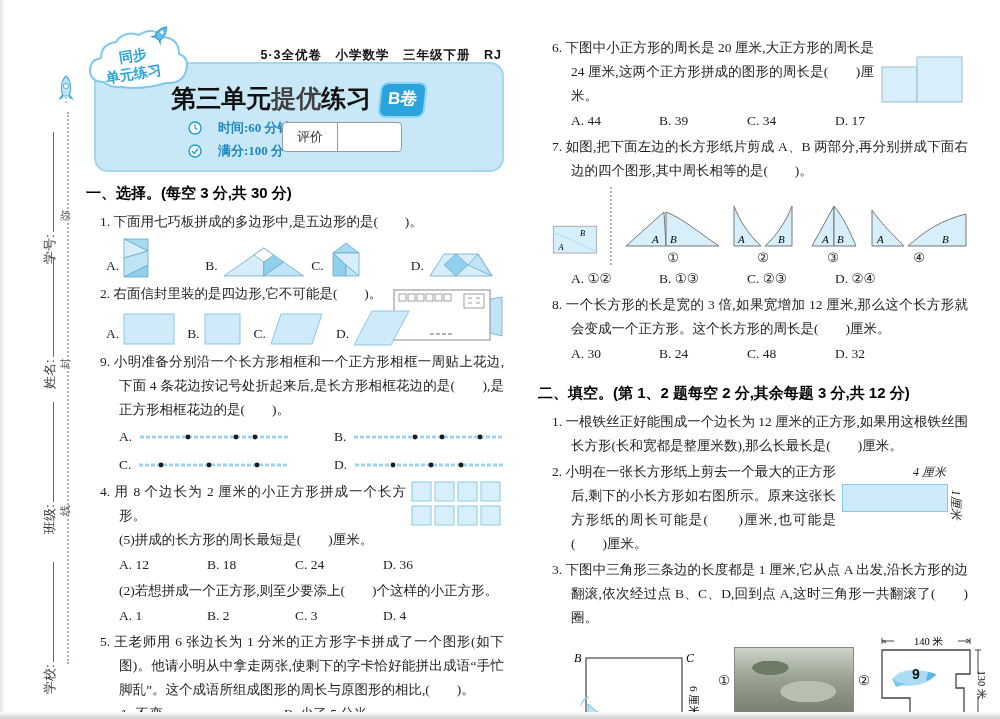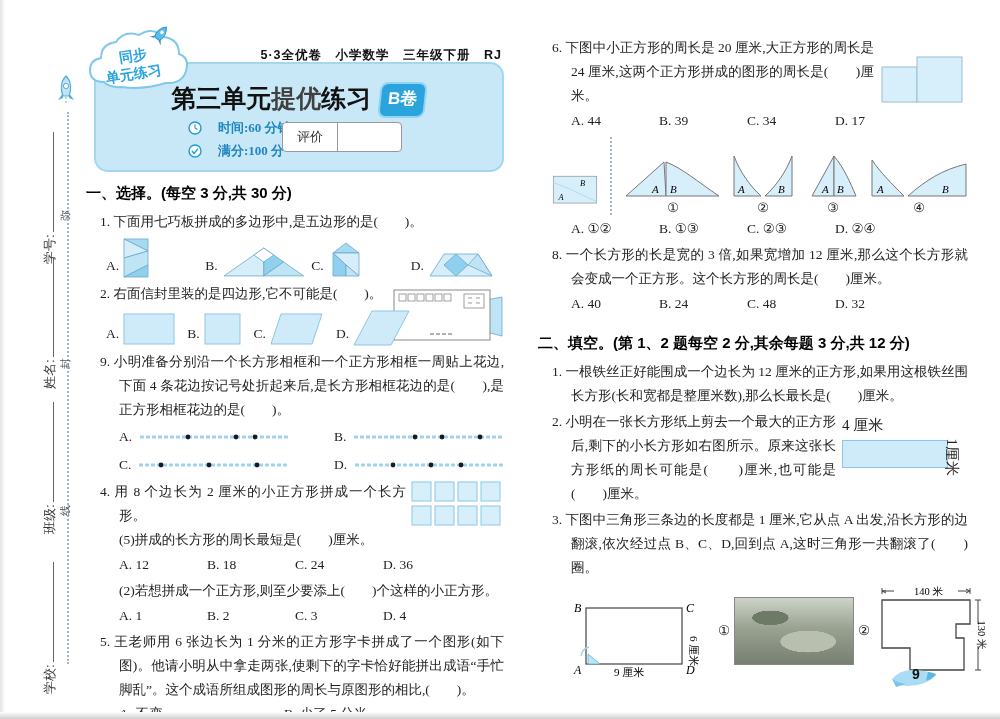--- a/index.html
+++ b/index.html
@@ -57,21 +57,21 @@
   .cards .c{position:absolute;width:22px;height:21px;border:1px solid #777;background:#fff;
             font-size:13px;text-align:center;line-height:21px;}
 
   
   .figrow{display:flex;align-items:flex-end;gap:8px;margin:4px 0 2px 14px;}
   .figcol{display:flex;flex-direction:column;align-items:center;}
   .fignum{font-size:13px;line-height:1.1;margin-top:1px;}
   .vdiv{border-left:2px dotted #9fb6c4;height:78px;margin:0 4px;}
 
   
-  .fig-q2{float:right;width:126px;margin:2px 0 0 6px;position:relative;font-size:15px;text-align:left;}
+  .fig-q2{float:right;width:126px;margin:2px 0 0 6px;position:relative;font-size:12px;text-align:right;font-style:italic;}
   .fig-q2 .bar{height:26px;background:#cfeaf8;border:1px solid #8cc7e4;margin-top:1px;width:104px;}
   .fig-q2 .vl{position:absolute;right:-2px;top:32px;transform:rotate(90deg);transform-origin:center;white-space:nowrap;}
 
   
   .bottomfigs{display:flex;align-items:flex-end;gap:14px;margin:4px 0 0 28px;}
   .photo{width:118px;height:66px;border:1px solid #888;
      background:
        radial-gradient(ellipse 46px 18px at 62% 66%, #b9bfae 0 60%, transparent 61%),
        radial-gradient(ellipse 30px 12px at 30% 30%, #6d7a66 0 60%, transparent 61%),
        linear-gradient(180deg,#cdd3c9 0%,#9aa392 45%,#767f70 100%);}
@@ -339,20 +339,21 @@
       </svg>
       <div class="q">6. 下图中小正方形的周长是 20 厘米,大正方形的周长是 24 厘米,这两个正方形拼成的图形的周长是(　　)厘米。</div>
       <div class="optrow">
         <span>A. 44</span>
         <span>B. 39</span>
         <span>C. 34</span>
         <span>D. 17</span>
       </div>
     </div>
 
+    <div class="q">7. 如图,把下面左边的长方形纸片剪成 A、B 两部分,再分别拼成下面右边的四个图形,其中周长相等的是(　　)。</div>
     <div class="figrow">
       <svg width="72" height="52" viewBox="0 0 72 52">
         <rect x="2" y="6" width="68" height="42" fill="#d7eefb" stroke="#888"></rect>
         <path d="M2,16 C26,24 44,34 70,46" stroke="#b4d9ec" fill="none" stroke-width="1.5"></path>
         <text x="10" y="44" font-size="13" font-style="italic">A</text>
         <text x="44" y="22" font-size="13" font-style="italic">B</text>
       </svg>
       <div class="vdiv"></div>
       <div class="figcol">
         <svg width="98" height="48" viewBox="0 0 98 48">
@@ -393,21 +394,21 @@
     </div>
     <div class="optrow">
       <span>A. ①②</span>
       <span>B. ①③</span>
       <span>C. ②③</span>
       <span>D. ②④</span>
     </div>
 
     <div class="q">8. 一个长方形的长是宽的 3 倍,如果宽增加 12 厘米,那么这个长方形就会变成一个正方形。这个长方形的周长是(　　)厘米。</div>
     <div class="optrow">
-      <span>A. 40</span>
+      <span>A. 30</span>
       <span>B. 24</span>
       <span>C. 48</span>
       <span>D. 32</span>
     </div>
 
     <div class="sec-h">二、填空。(第 1、2 题每空 2 分,其余每题 3 分,共 12 分)</div>
 
     <div class="q">1. 一根铁丝正好能围成一个边长为 12 厘米的正方形,如果用这根铁丝围长方形(长和宽都是整厘米数),那么长最长是(　　)厘米。</div>
 
     <div>

